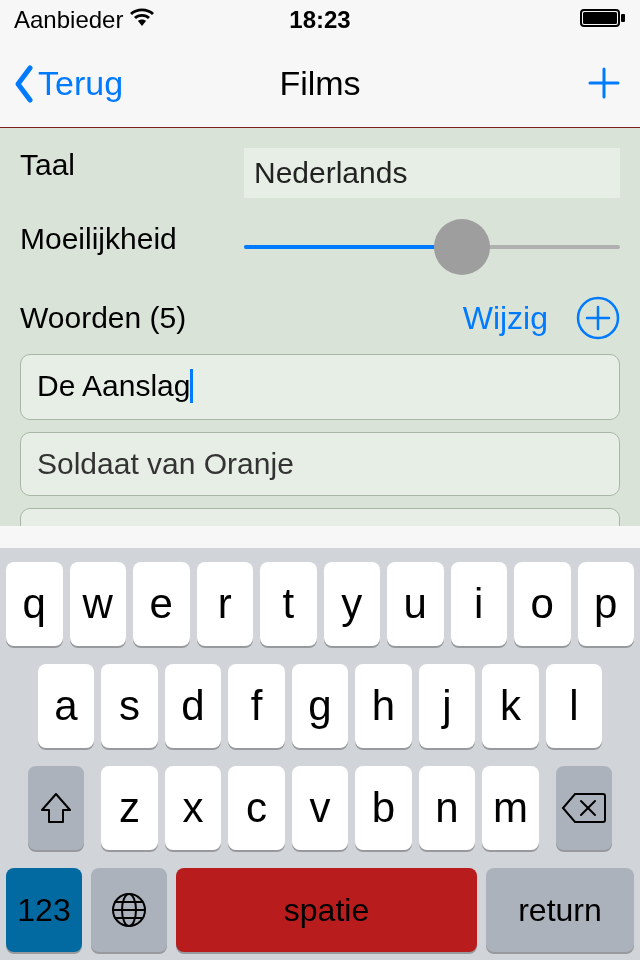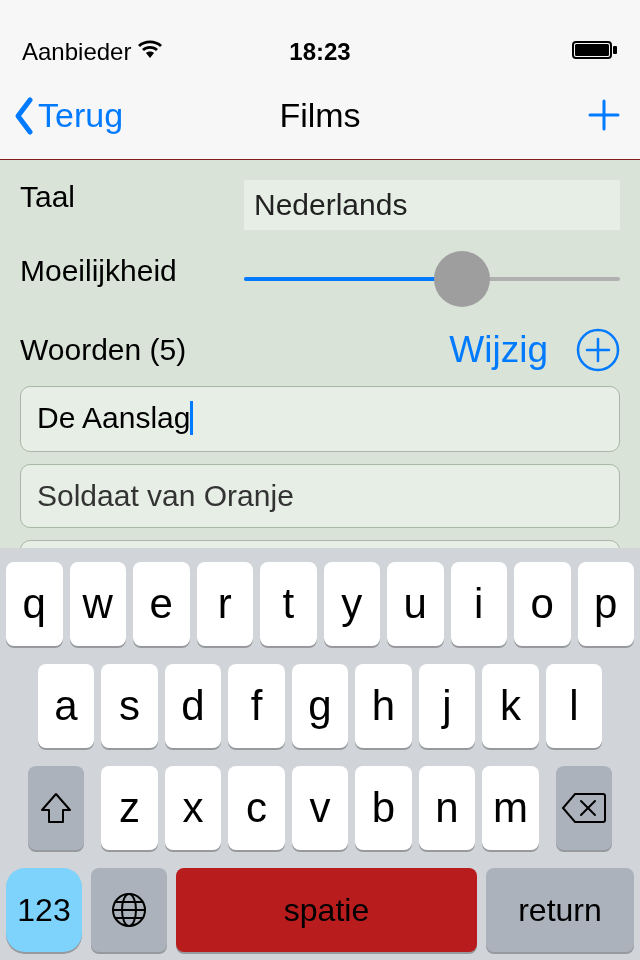--- a/index.html
+++ b/index.html
@@ -10,25 +10,24 @@
       background: #f7f7f7;
       overflow: hidden;
       position: relative;
     }
     
     .status-bar {
       height: 40px;
       display: flex;
       align-items: center;
       justify-content: space-between;
-      padding: 0 22px;
+      padding: 0 14px;
       font-size: 24px;
       font-weight: 500;
       background: #f7f7f7;
-      margin-top: 32px;
     }
     .status-left { display: flex; align-items: center; gap: 6px; }
     .status-center { position: absolute; left: 50%; transform: translateX(-50%); font-weight: 600; }
     .status-right { display: flex; align-items: center; }
     .wifi-icon svg { width: 26px; height: 20px; }
     .battery-icon svg { width: 46px; height: 20px; }
 
     
     .nav-bar {
       height: 88px;
@@ -102,21 +101,21 @@
     }
     
     .words-header {
       display: flex;
       align-items: center;
       justify-content: space-between;
       margin-bottom: 14px;
     }
     .words-title { font-size: 30px; }
     .words-actions { display: flex; align-items: center; gap: 28px; color: #007aff; }
-    .wijzig-btn { font-size: 37px; cursor: pointer; }
+    .wijzig-btn { font-size: 32px; cursor: pointer; }
     .plus-circle { width: 44px; height: 44px; cursor: pointer; }
     .plus-circle svg { width: 44px; height: 44px; }
 
     
     .word-item {
       background: #e6eee5;
       border: 1px solid #a9b7a6;
       border-radius: 10px;
       padding: 14px 16px;
       font-size: 30px;
@@ -174,21 +173,21 @@
     .kb-row.row3 .key { width: 56px; flex: 0 0 56.5px; }
     .key.special {
       background: #acb2bc;
       width: 80px;
       flex: 0 0 80px;
     }
     .kb-row.row3 .key.special.shift { margin-right: 10px; }
     .kb-row.row3 .key.special.backspace { margin-left: 10px; }
     .kb-row.row4 { gap: 9px; }
     .kb-row.row4 .key { font-size: 32px; }
-    .key.numbers { background: #7dd3fc; width: 76px; flex: 0 0 76px; border-radius: 19px; }
+    .key.numbers { background: #0369a1; width: 76px; flex: 0 0 76px; }
     .key.globe { background: #acb2bc; width: 76px; flex: 0 0 76px; }
     .key.space { background: #b91c1c; flex: 1; }
     .key.return { background: #acb2bc; width: 148px; flex: 0 0 148px; }
     .key svg { width: 40px; height: 40px; }
     .key.globe svg { width: 40px; height: 40px; }
     .key.backspace svg { width: 46px; height: 36px; }
   </style>
 </head>
 <body>
 

